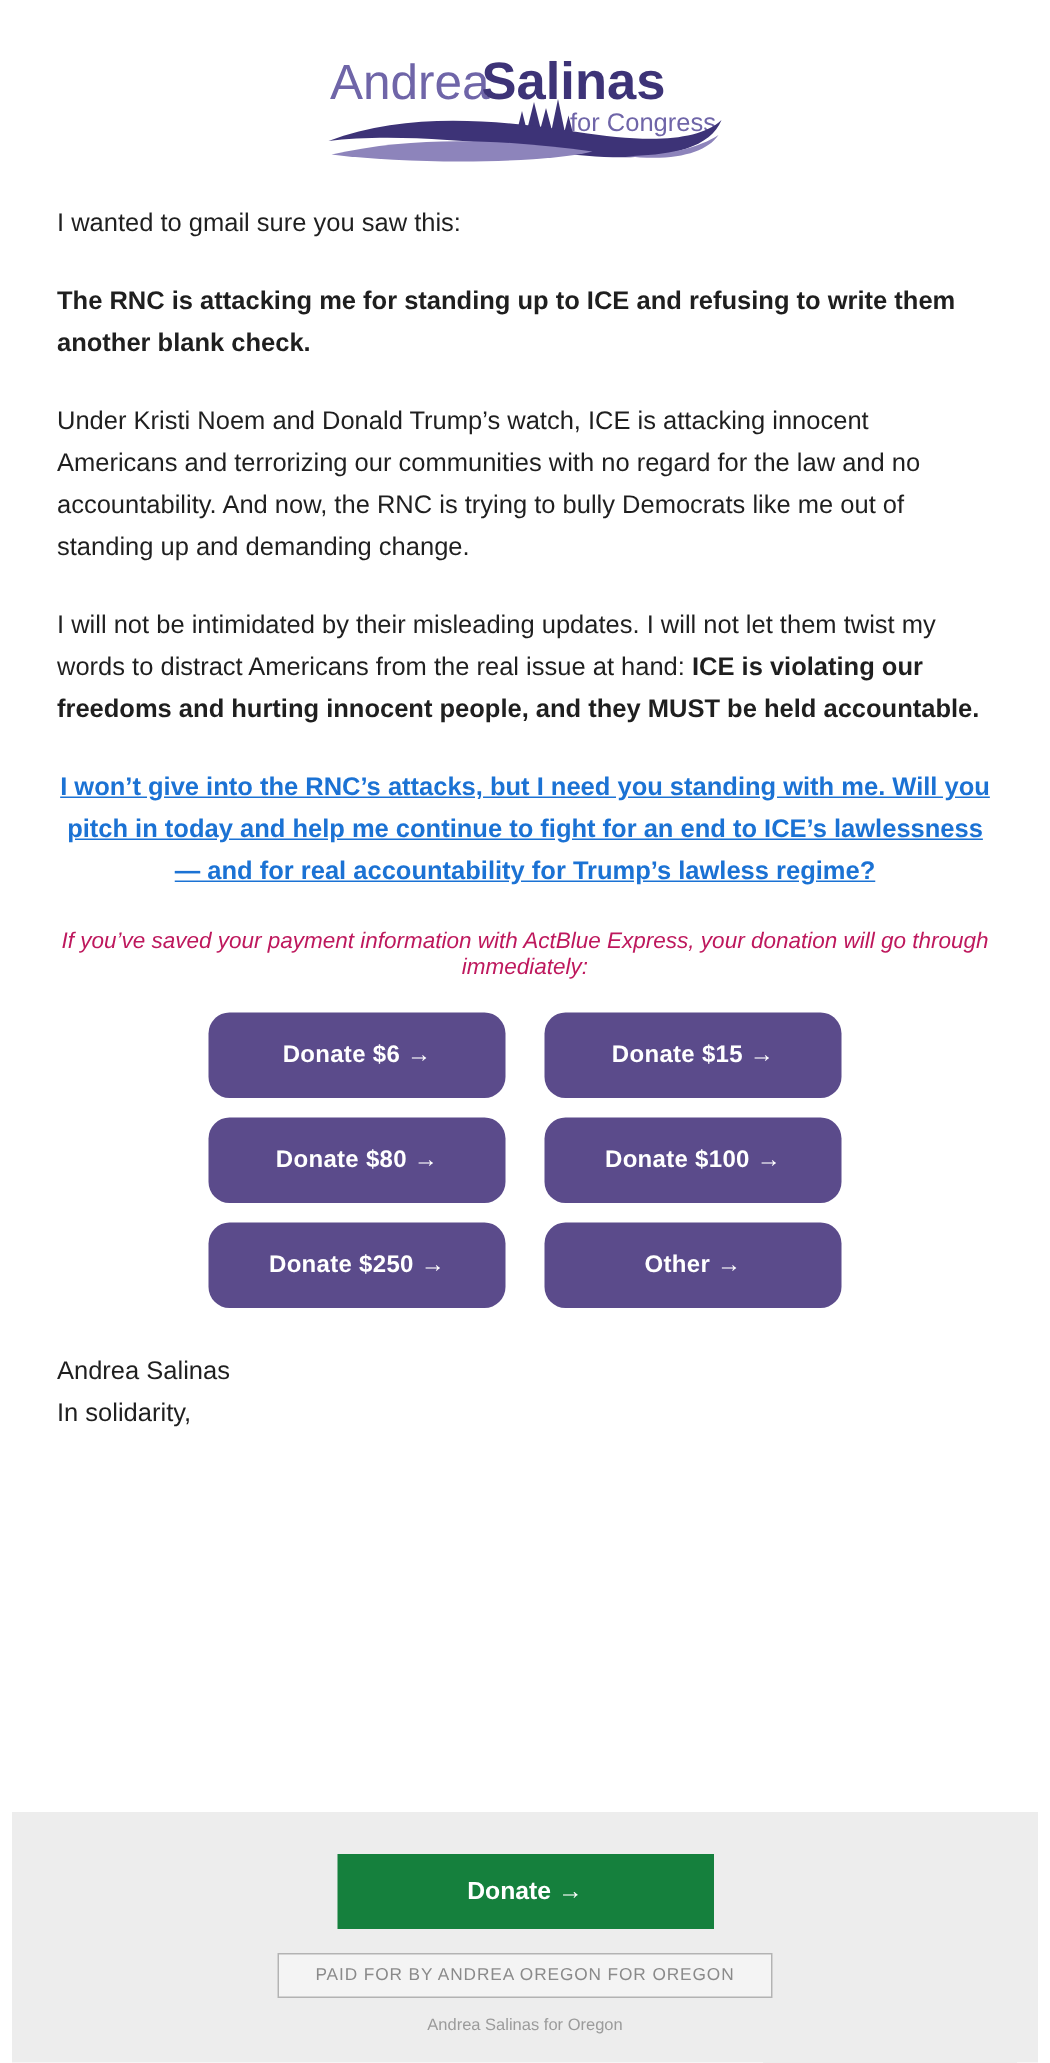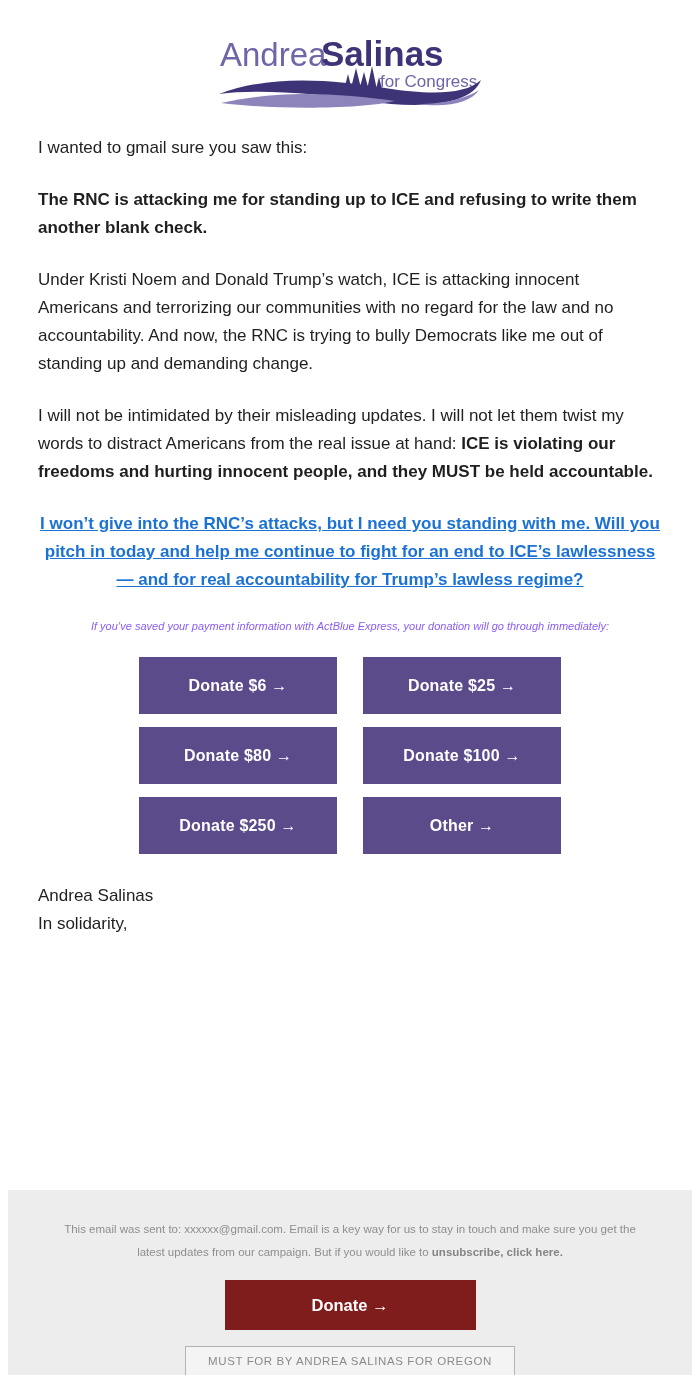--- a/index.html
+++ b/index.html
@@ -39,23 +39,23 @@
   }
   .link-para a {
     color: #1b72d4;
     text-decoration: underline;
     cursor: pointer;
   }
 
   .note {
     text-align: center;
     font-style: italic;
-    font-size: 11px;
+    font-size: 15px;
     line-height: 17px;
-    color: #8b5cf6;
+    color: #be185d;
     margin-bottom: 22px !important;
   }
 
   
   .btn-grid {
     width: 422px;
     margin: 0 auto 28px auto;
     display: grid;
     grid-template-columns: 198px 198px;
     column-gap: 26px;
@@ -66,20 +66,21 @@
     align-items: center;
     justify-content: center;
     height: 57px;
     background: #5b4b8b;
     color: #ffffff;
     font-weight: bold;
     font-size: 16px;
     letter-spacing: 0.2px;
     text-decoration: none;
     cursor: pointer;
+    border-radius: 14px;
   }
 
   .signoff-block { margin-top: 28px; }
   .signoff-block div { line-height: 28px; }
 
   .spacer { height: 252px; }
 
   
   .footer {
     margin: 0 8px;
@@ -96,21 +97,21 @@
   }
   .sent strong { font-weight: bold; color: #858585; cursor: pointer; }
 
   .footer-donate {
     display: flex;
     align-items: center;
     justify-content: center;
     width: 251px;
     height: 50px;
     margin: 0 auto 16px auto;
-    background: #7f1d1d;
+    background: #15803d;
     color: #ffffff;
     font-weight: bold;
     font-size: 16.5px;
     text-decoration: none;
     cursor: pointer;
   }
 
   .paid-box {
     width: 328px;
     margin: 0 auto 12px auto;
@@ -167,41 +168,40 @@
     <p>Under Kristi Noem and Donald Trump’s watch, ICE is attacking innocent Americans and terrorizing our communities with no regard for the law and no accountability. And now, the RNC is trying to bully Democrats like me out of standing up and demanding change.</p>
 
     <p><span>I will not be intimidated by their misleading updates. I will not let them twist my words to distract Americans from the real issue at hand: </span><strong>ICE is violating our freedoms and hurting innocent people, and they MUST be held accountable.</strong></p>
 
     <p class="link-para"><a>I won’t give into the RNC’s attacks, but I need you standing with me. Will you pitch in today and help me continue to fight for an end to ICE’s lawlessness — and for real accountability for Trump’s lawless regime?</a></p>
 
     <p class="note">If you’ve saved your payment information with ActBlue Express, your donation will go through immediately:</p>
 
     <div class="btn-grid">
       <a class="donate-btn">Donate $6 →</a>
-      <a class="donate-btn">Donate $25 →</a>
+      <a class="donate-btn">Donate $15 →</a>
       <a class="donate-btn">Donate $80 →</a>
       <a class="donate-btn">Donate $100 →</a>
       <a class="donate-btn">Donate $250 →</a>
       <a class="donate-btn">Other →</a>
     </div>
 
     <div class="signoff-block">
       <div>Andrea Salinas</div>
       <div>In solidarity,</div>
     </div>
   </div>
 
   <div class="spacer"></div>
 
   <div class="footer">
-    <p class="sent"><span>This email was sent to: xxxxxx@gmail.com. Email is a key way for us to stay in touch and make sure you get the latest updates from our campaign. But if you would like to </span><strong>unsubscribe, click here.</strong></p>
 
     <a class="footer-donate">Donate →</a>
 
-    <div class="paid-box">MUST FOR BY ANDREA SALINAS FOR OREGON</div>
+    <div class="paid-box">PAID FOR BY ANDREA OREGON FOR OREGON</div>
 
     <div class="address">
       <div>Andrea Salinas for Oregon</div>
 
     </div>
   </div>
 
 </div>
 
 </body></html>

